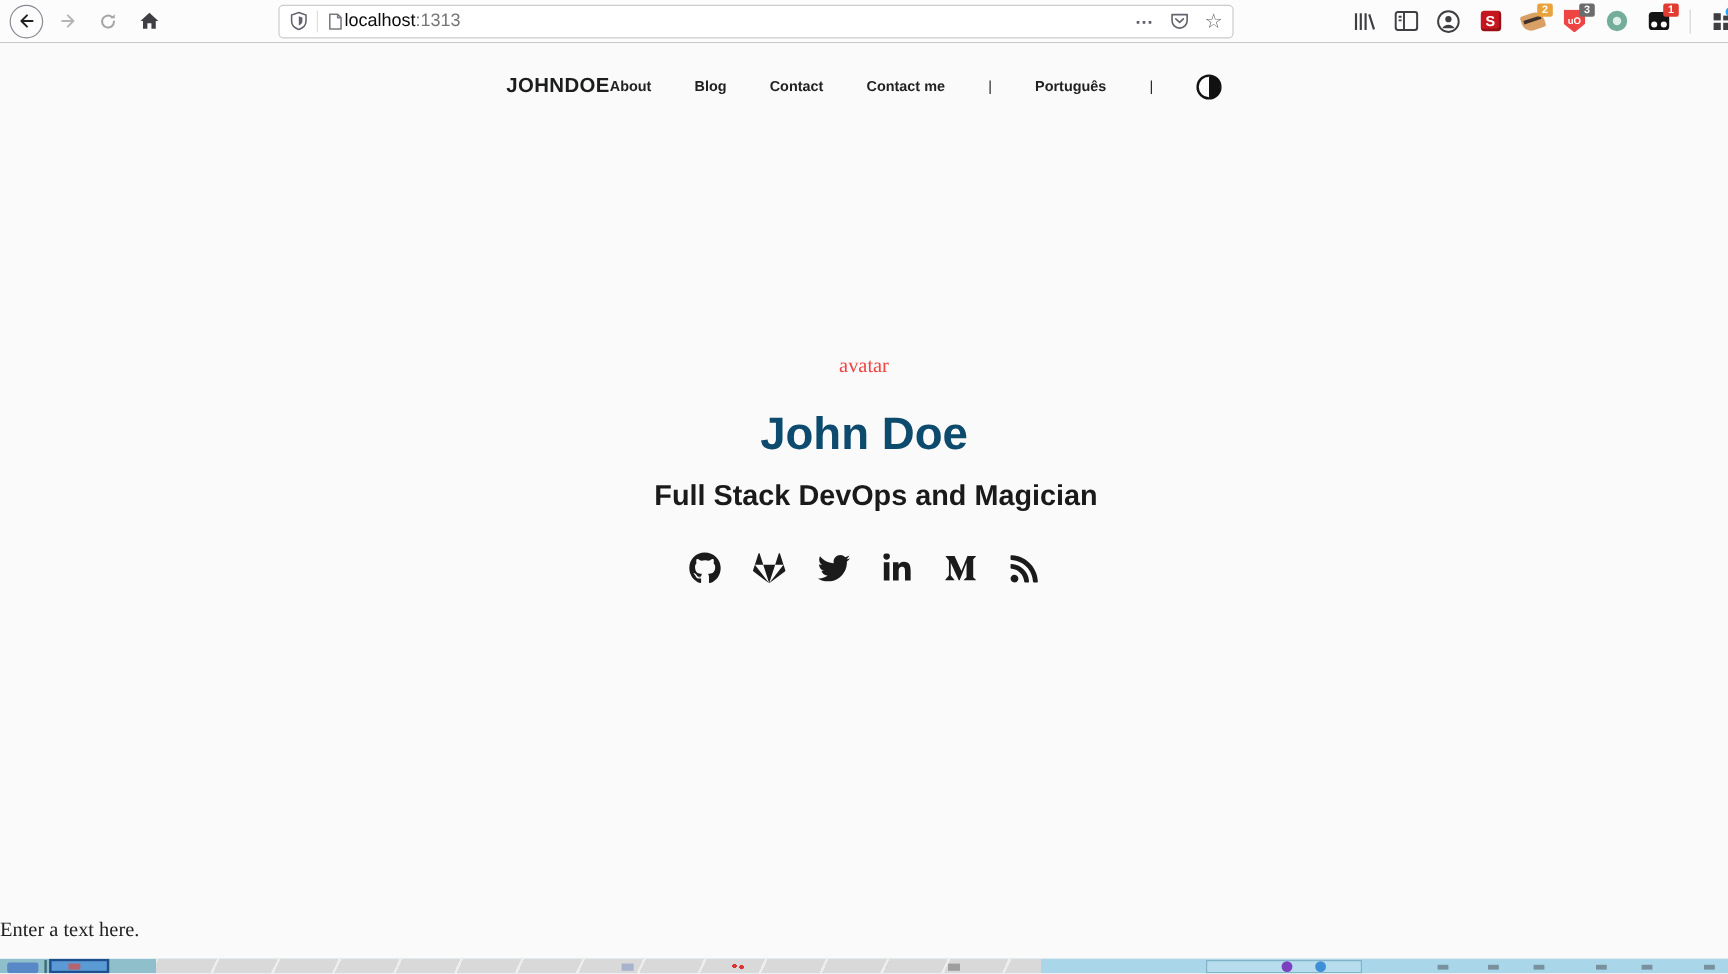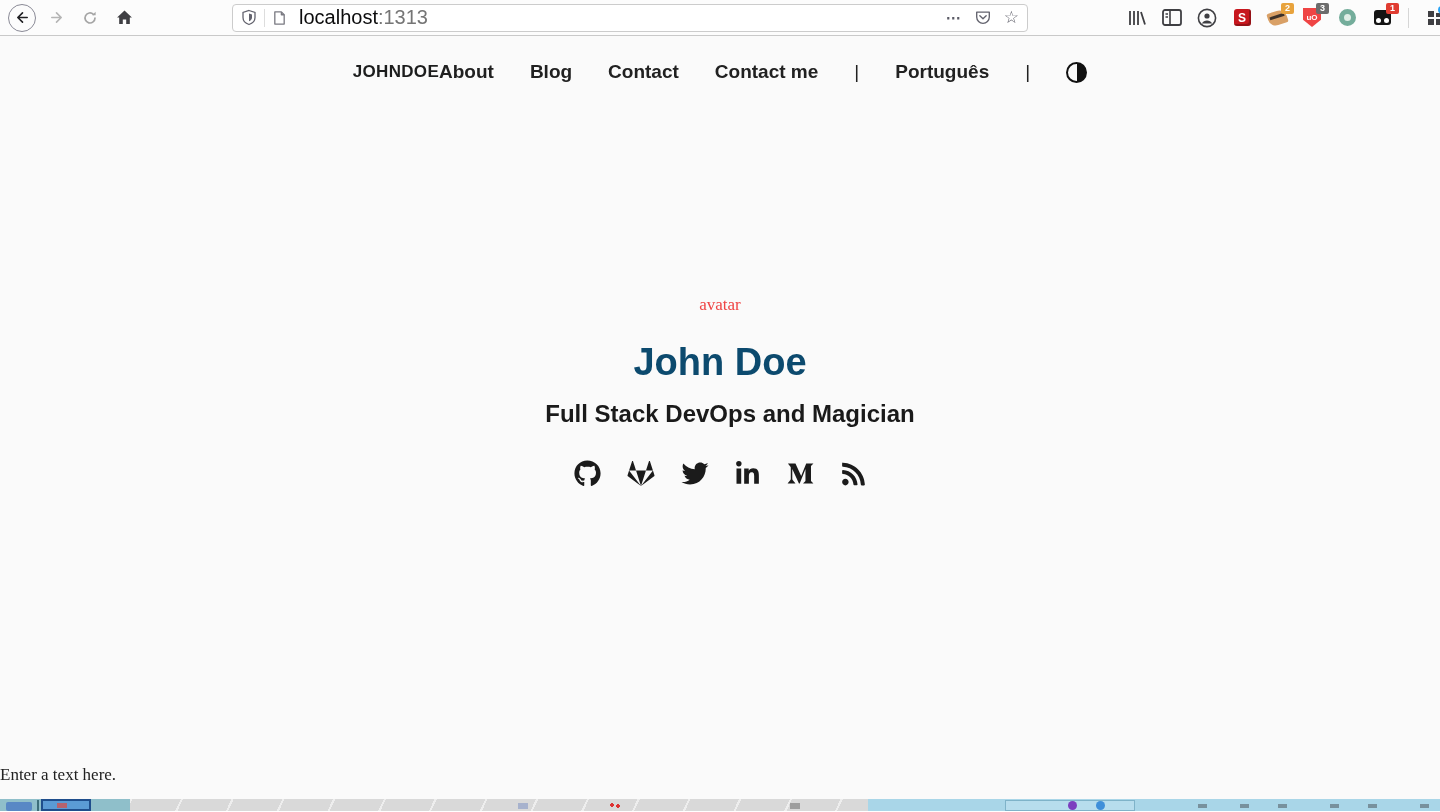--- a/index.html
+++ b/index.html
@@ -11,21 +11,21 @@
             display:flex; align-items:center; padding:0 8px; }
   .nav-btn { width:28px; height:28px; display:flex; align-items:center; justify-content:center;
              border-radius:50%; margin-right:6px; flex:none; }
   .back-btn { border:1px solid #8a8a96; }
   svg { display:block; }
 
   .urlbar { margin-left:88px; width:796px; height:28px; background:#fff;
             border:1px solid #ccc; border-radius:4px; display:flex; align-items:center;
             padding:0 8px; flex:none; }
   .urlbar .sep { width:1px; height:18px; background:#ddd; margin:0 7px; }
-  .url-text { font-size:20px; color:#0c0c0d; margin-left:12px; flex:1; }
+  .url-text { font-size:15px; color:#0c0c0d; margin-left:0; flex:1; }
   .url-port { color:#757575; }
   .url-actions { display:flex; align-items:center; gap:12px; color:#5b5b66; }
   .dots { font-size:15px; letter-spacing:1px; color:#5b5b66; font-weight:bold; }
   .star { font-size:17px; color:#63636e; line-height:1; }
 
   .toolbar-icons { margin-left:98px; display:flex; align-items:center; gap:13px; flex:none; }
   .ticon { position:relative; width:22px; height:22px; display:flex; align-items:center; justify-content:center; }
   .badge { position:absolute; top:-4px; right:-6px; min-width:13px; height:11px; border-radius:2px;
            color:#fff; font-size:9px; font-weight:bold; line-height:11px; text-align:center; padding:0 2px; }
   .badge-orange { background:#e8a33d; }
@@ -49,21 +49,21 @@
   .gridicon { position:relative; width:16px; height:16px; }
   .gridicon i { position:absolute; width:6px; height:6px; background:#3f3f43; }
   .gridicon .g1{left:1px;top:1px;} .gridicon .g2{left:9px;top:3px;width:5px;height:4px;}
   .gridicon .g3{left:1px;top:9px;} .gridicon .g4{left:9px;top:9px;}
   .gridicon .dot { position:absolute; right:-3px; top:-4px; width:8px; height:8px; border-radius:50%; background:#27a3f5; }
 
   
   .site { height:763px; background:#fafafa; display:flex; flex-direction:column; color:#212121; }
   .navbar { width:866px; margin:15px auto 0; display:flex; align-items:center; justify-content:center; height:42px; flex:none; }
   .logo { font-size:17px; font-weight:700; color:#1c1d1d; letter-spacing:.3px; text-decoration:none; }
-  .menu { display:flex; align-items:center; gap:36px; font-size:19px; font-weight:600; }
+  .menu { display:flex; align-items:center; gap:36px; font-size:12px; font-weight:600; }
   .menu a { color:#212121; text-decoration:none; }
   .menu .pipe { font-weight:400; color:#212121; }
   .mode-toggle { width:21px; height:21px; border-radius:50%; border:2.5px solid #111;
                  background:linear-gradient(90deg, #fafafa 50%, #111 50%); cursor:pointer; }
 
   .hero { text-align:center; margin-top:202px; }
   .avatar-alt { font-family:Liberation Serif, serif; font-size:17px; color:#ef4444; }
   .hero h1 { font-size:38px; font-weight:700; margin-top:26px; color:#0c4a6e; }
   .hero h2 { font-size:24px; font-weight:700; margin-top:16px; color:#1a1a1a;padding-left:20px; }
   .social { margin-top:32px; display:flex; justify-content:center; align-items:center; gap:26px; }

